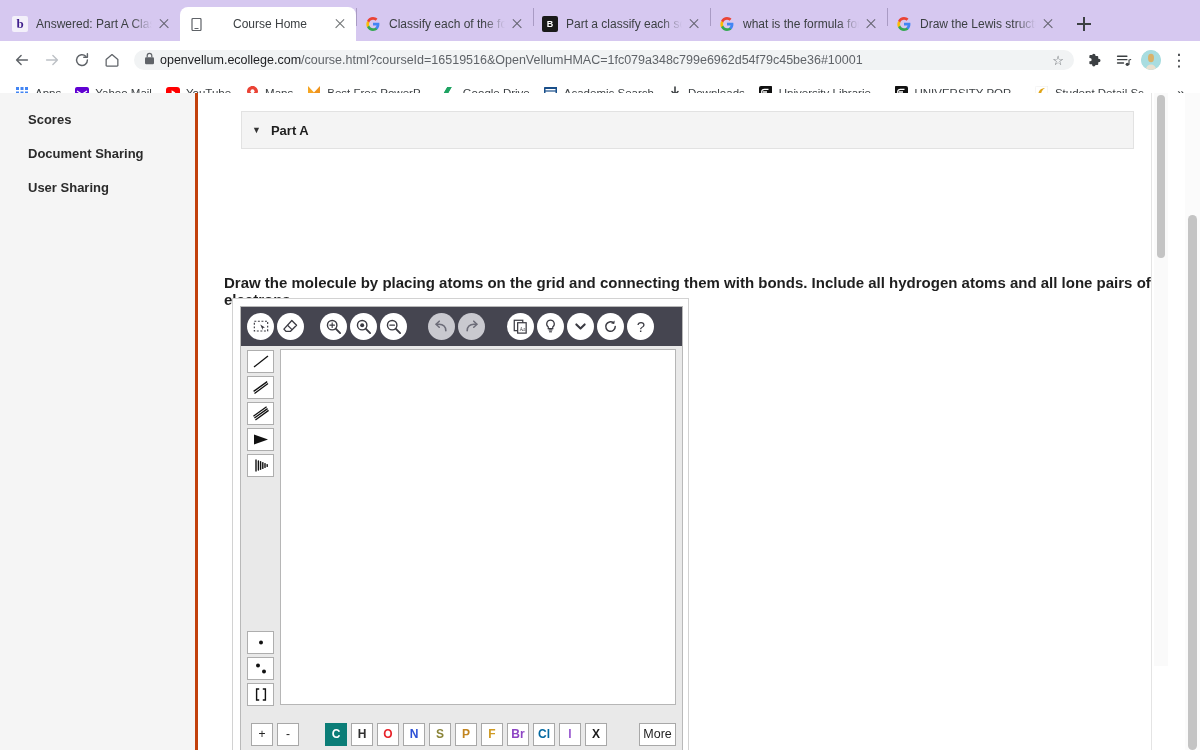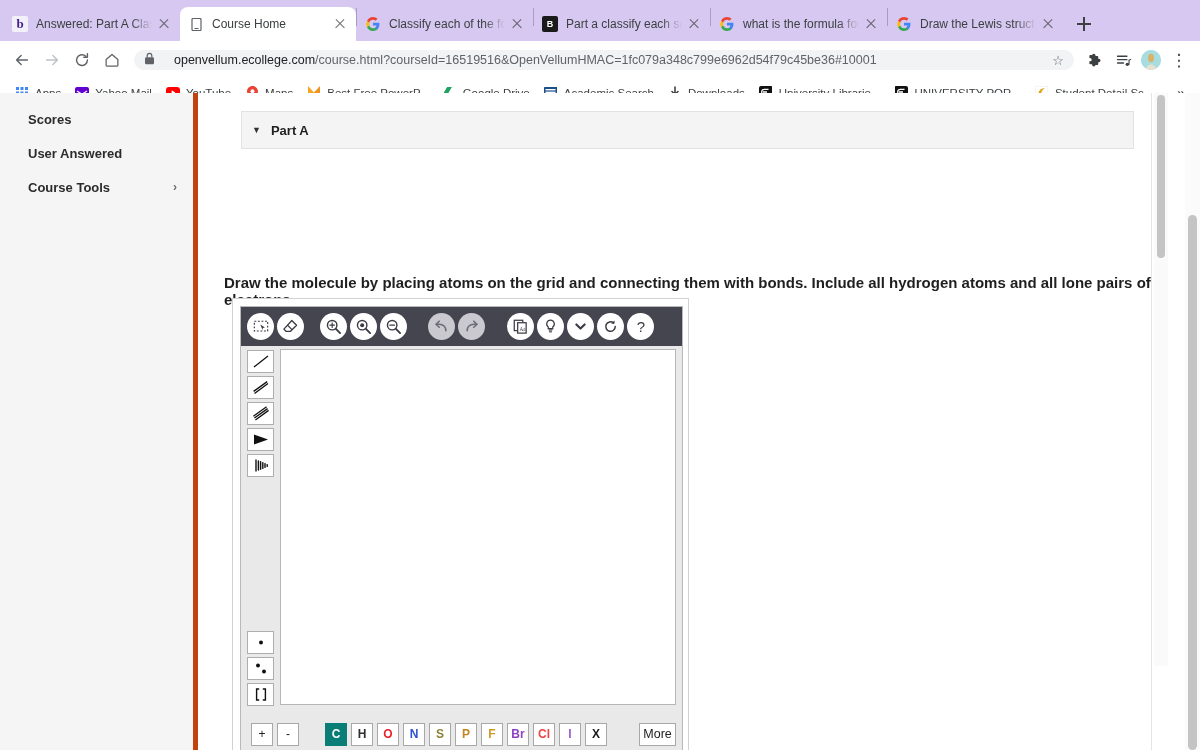--- a/index.html
+++ b/index.html
@@ -67,21 +67,21 @@
   }
   .navbtn {
     width: 28px; height: 28px; border-radius: 50%;
     display: flex; align-items: center; justify-content: center;
     color: #5f6368; flex: 0 0 28px;
   }
   .navbtn.disabled { color: #bdc1c6; }
   .omnibox {
     flex: 1 1 auto; height: 20px; background: #f1f3f4;
     border-radius: 14px; display: flex; align-items: center;
-    padding: 0 10px; margin: 16px 6px; gap: 19px; min-width: 0;
+    padding: 0 10px; margin: 16px 6px; gap: 5px; min-width: 0;
   }
   .omnibox .url {
     font-size: 12.5px; color: #5f6368; white-space: nowrap;
     overflow: hidden; flex: 1 1 auto;
   }
   .omnibox .url b { color: #202124; font-weight: 400; }
   .omnibox .star { color: #5f6368; flex: 0 0 auto; font-size: 13px; }
   .tb-icon {
     width: 26px; height: 26px; flex: 0 0 26px;
     display: flex; align-items: center; justify-content: center;
@@ -109,21 +109,21 @@
   }
   .bm-overflow { margin-left: auto; padding: 2px 7px; color: #3c4043; font-size: 14px; }
 
   
   .page {
     position: absolute; left: 0; top: 93px; width: 1200px; height: 657px;
     background: #fff; display: flex;
   }
   .sidebar {
     width: 198px; flex: 0 0 198px; height: 657px;
-    background: #f5f5f5; border-right: 5px solid #c2410c;
+    background: #f5f5f5; border-right: 3px solid #c2410c;
     padding-top: 9px;
   }
   .side-item {
     height: 34px; display: flex; align-items: center;
     padding: 0 16px 0 28px; font-size: 13px; font-weight: bold;
     color: #2b2b2b;
   }
   .side-item .chev { margin-left: auto; color: #6b6b6b; font-size: 12px; }
 
   .content {
@@ -237,21 +237,21 @@
       <span class="tab-close"></span>
     </div>
 
     <div class="tab active">
       <span class="favicon" style="color:#5f6368;">
         <svg width="13" height="13" viewBox="0 0 13 13">
             <rect x="2" y="0.5" width="9" height="12" rx="1" fill="none" stroke="#5f6368" stroke-width="1.2"></rect>
             <rect x="4.5" y="10" width="4" height="1" fill="#5f6368"></rect>
           </svg>
       </span>
-      <span class="tab-title" style="-webkit-mask-image:none;mask-image:none;">Course Home</span>
+      <span class="tab-title" style="-webkit-mask-image:none;mask-image:none;text-align:center;">Course Home</span>
       <span class="tab-close"></span>
     </div>
 
     <div class="tab-sep"></div>
 
     <div class="tab inactive">
       <span class="favicon">
         <svg width="14" height="14" viewBox="0 0 24 24">
             <path fill="#4285F4" d="M23 12.3c0-.8-.1-1.6-.2-2.3H12v4.5h6.2c-.3 1.4-1.1 2.6-2.3 3.4v2.9h3.7c2.2-2 3.4-5 3.4-8.5z"></path>
             <path fill="#34A853" d="M12 24c3.1 0 5.7-1 7.6-2.8l-3.7-2.9c-1 .7-2.3 1.1-3.9 1.1-3 0-5.5-2-6.4-4.7H1.8v3C3.7 21.4 7.6 24 12 24z"></path>
@@ -496,25 +496,24 @@
     <div class="bm-overflow">»</div>
   </div>
 
   <div class="page">
 
     <div class="sidebar">
       <div class="side-item">
         <span>Scores</span>
       </div>
       <div class="side-item">
-        <span>User Answered</span>
+        <span>Document Sharing</span>
       </div>
       <div class="side-item">
-        <span>Course Tools</span>
-        <span class="chev">›</span>
+        <span>User Sharing</span>
       </div>
     </div>
 
     <div class="content">
 
       <div class="partbar">
         <span class="caret">▼</span>
         <span>Part A</span>
       </div>
 
@@ -695,21 +694,21 @@
             <div class="el-gap"></div>
 
             <div class="ebtn sel">C</div>
             <div class="ebtn" style="color:#303030;">H</div>
             <div class="ebtn" style="color:#e8232a;">O</div>
             <div class="ebtn" style="color:#2b4fd6;">N</div>
             <div class="ebtn" style="color:#8a8438;">S</div>
             <div class="ebtn" style="color:#c2851f;">P</div>
             <div class="ebtn" style="color:#cf9a22;">F</div>
             <div class="ebtn" style="color:#8d44c4;">Br</div>
-            <div class="ebtn" style="color:#ef4444;text-align:right;">Cl</div>
+            <div class="ebtn" style="color:#0369a1;text-align:right;">Cl</div>
             <div class="ebtn" style="color:#9a5bd0;">I</div>
             <div class="ebtn" style="color:#1a1a1a;">X</div>
 
             <div class="el-gap2"></div>
             <div class="ebtn more">More</div>
           </div>
 
         </div>
       </div>
 

